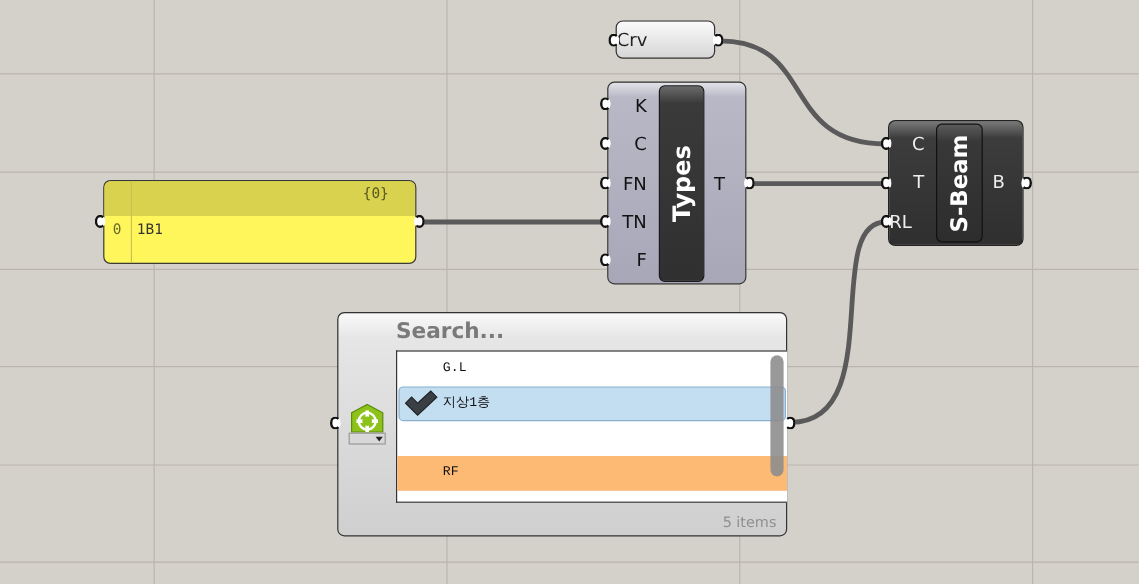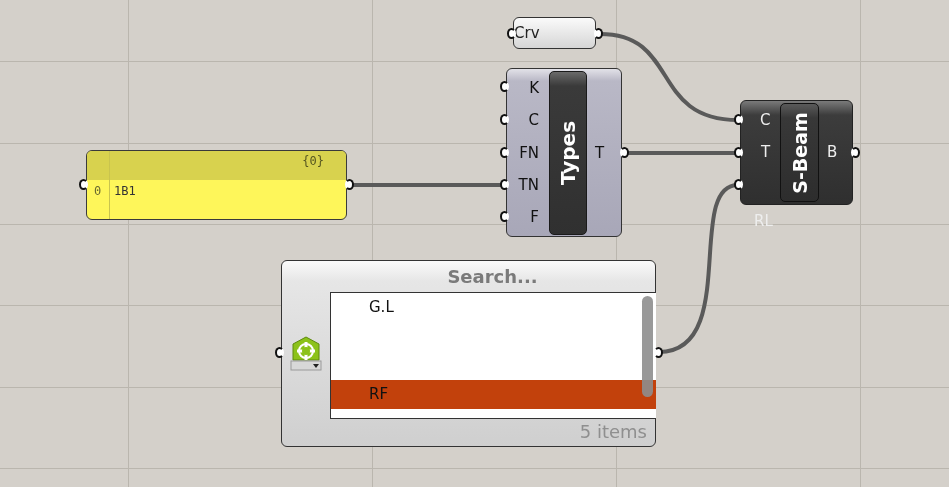--- a/index.html
+++ b/index.html
@@ -28,28 +28,28 @@
   .types .core { position:absolute; left:42px; top:2px; width:38px; height:164px; border:1.5px solid #1a1a1a; border-radius:5px; background:linear-gradient(#6a6a6a 0px,#3a3a3a 14px,#303030 100%); box-sizing:border-box; }
   .vtext { position:absolute; left:50%; top:50%; transform:translate(-50%,-50%) rotate(-90deg); color:#fff; font-weight:bold; white-space:nowrap; }
 
   
   .sbeam { left:740px; top:100px; width:113px; height:105px; border:1.5px solid #222; border-radius:6px; background:linear-gradient(#7a7a7a 0px,#3c3c3c 14px,#2f2f2f 100%); }
   .sbeam .lbl { position:absolute; font-size:15px; color:#eee; }
   .sbeam .core { position:absolute; left:39px; top:2px; width:39px; height:99px; border:1.5px solid #111; border-radius:5px; background:linear-gradient(#5a5a5a 0px,#383838 14px,#2d2d2d 100%); box-sizing:border-box; }
 
   
   .vlist { left:281px; top:260px; width:375px; height:187px; border:1.5px solid #333; border-radius:6px; background:linear-gradient(#fafafa 0px,#e6e6e6 20px,#cfcfcf 100%); }
-  .vlist .search { position:absolute; left:48px; right:0; top:5px; text-align:center; font-size:18px; font-weight:bold; color:#7a7a7a; }
+  .vlist .search { position:absolute; left:48px; right:0; top:5px; font-size:18px; font-weight:bold; color:#7a7a7a; }
   .vlist .box { position:absolute; left:48px; top:31px; right:-1px; height:127px; background:#fff; border:1.5px solid #333; border-right:none; box-sizing:border-box; overflow:hidden; }
-  .vlist .row { position:absolute; left:0; right:0; height:29px; font-size:15px; color:#111; line-height:29px; padding-left:38px; box-sizing:border-box; }
-  .vlist .row.alt { background:#c2410c; }
+  .vlist .row { position:absolute; left:0; right:0; height:29px; font-size:11px; color:#111; line-height:29px; padding-left:38px; box-sizing:border-box;font-family:Liberation Mono, monospace; }
+  .vlist .row.alt { background:#fdba74; }
   .vlist .row.sel { background:#c3ddf1; border:1.5px solid #86afd1; border-radius:4px; left:1px; right:1px; line-height:26px; padding-left:36px; }
   .vlist .check { position:absolute; left:4px; top:2px; }
   .vlist .scroll { position:absolute; right:3px; top:3px; width:11px; height:101px; background:#8e8e8e; border-radius:6px; opacity:0.9; }
-  .vlist .count { position:absolute; right:8px; bottom:4px; font-size:18px; color:#8f8f8f; }
+  .vlist .count { position:absolute; right:8px; bottom:4px; font-size:12px; color:#8f8f8f; }
   .vlist .icon { position:absolute; left:7px; top:75px; }
 </style>
 </head>
 <body>
 
 <div class="canvas">
   <svg class="gridsvg" width="949" height="487">
     <g stroke="#bab6ae" stroke-width="1">
       <line x1="0" y1="61.5" x2="949" y2="61.5"></line>
       <line x1="0" y1="143.5" x2="949" y2="143.5"></line>
@@ -103,21 +103,21 @@
   <div class="port in" style="left:500px;top:81px;"></div>
   <div class="port in" style="left:500px;top:114px;"></div>
   <div class="port in" style="left:500px;top:147px;"></div>
   <div class="port in" style="left:500px;top:179px;"></div>
   <div class="port in" style="left:500px;top:211px;"></div>
   <div class="port out" style="left:620px;top:147px;"></div>
 
   <div class="comp sbeam">
     <span class="lbl" style="left:19px;top:10px;">C</span>
     <span class="lbl" style="left:20px;top:42px;">T</span>
-    <span class="lbl" style="left:13px;top:75px;margin-top:36px;">RL</span>
+    <span class="lbl" style="left:0;top:75px;">RL</span>
     <div class="core">
       <span class="vtext" style="font-size:19px;">S-Beam</span>
     </div>
     <span class="lbl" style="left:86px;top:42px;">B</span>
   </div>
   <div class="port in" style="left:734px;top:114px;"></div>
   <div class="port in" style="left:734px;top:147px;"></div>
   <div class="port in" style="left:734px;top:179px;"></div>
   <div class="port out" style="left:851px;top:147px;"></div>
 
@@ -129,20 +129,26 @@
       <rect x="15.5" y="6" width="3" height="18" fill="#fff"></rect>
       <rect x="8" y="13.5" width="18" height="3" fill="#fff"></rect>
       <circle cx="17" cy="15" r="4" fill="#8cc21a"></circle>
       <rect x="2" y="25" width="30" height="9" fill="#d8d8d8" stroke="#9a9a9a" stroke-width="1"></rect>
       <polygon points="24,28 30,28 27,32" fill="#222"></polygon>
     </svg>
     <div class="box">
       <div class="row" style="top:0;">
         <span>G.L</span>
       </div>
+      <div class="row sel" style="top:29px;">
+        <svg class="check" width="28" height="22" viewBox="0 0 28 22">
+          <polygon points="1,11 6,6 11,11 22,1 27,6 11,21" fill="#3a3f46" stroke="#222" stroke-width="1"></polygon>
+        </svg>
+        <span>지상1층</span>
+      </div>
       <div class="row alt" style="top:87px;">
         <span>RF</span>
       </div>
       <div class="scroll"></div>
     </div>
     <span class="count">5 items</span>
   </div>
   <div class="port in" style="left:275px;top:347px;"></div>
   <div class="port out" style="left:654px;top:347px;"></div>
 </div>

